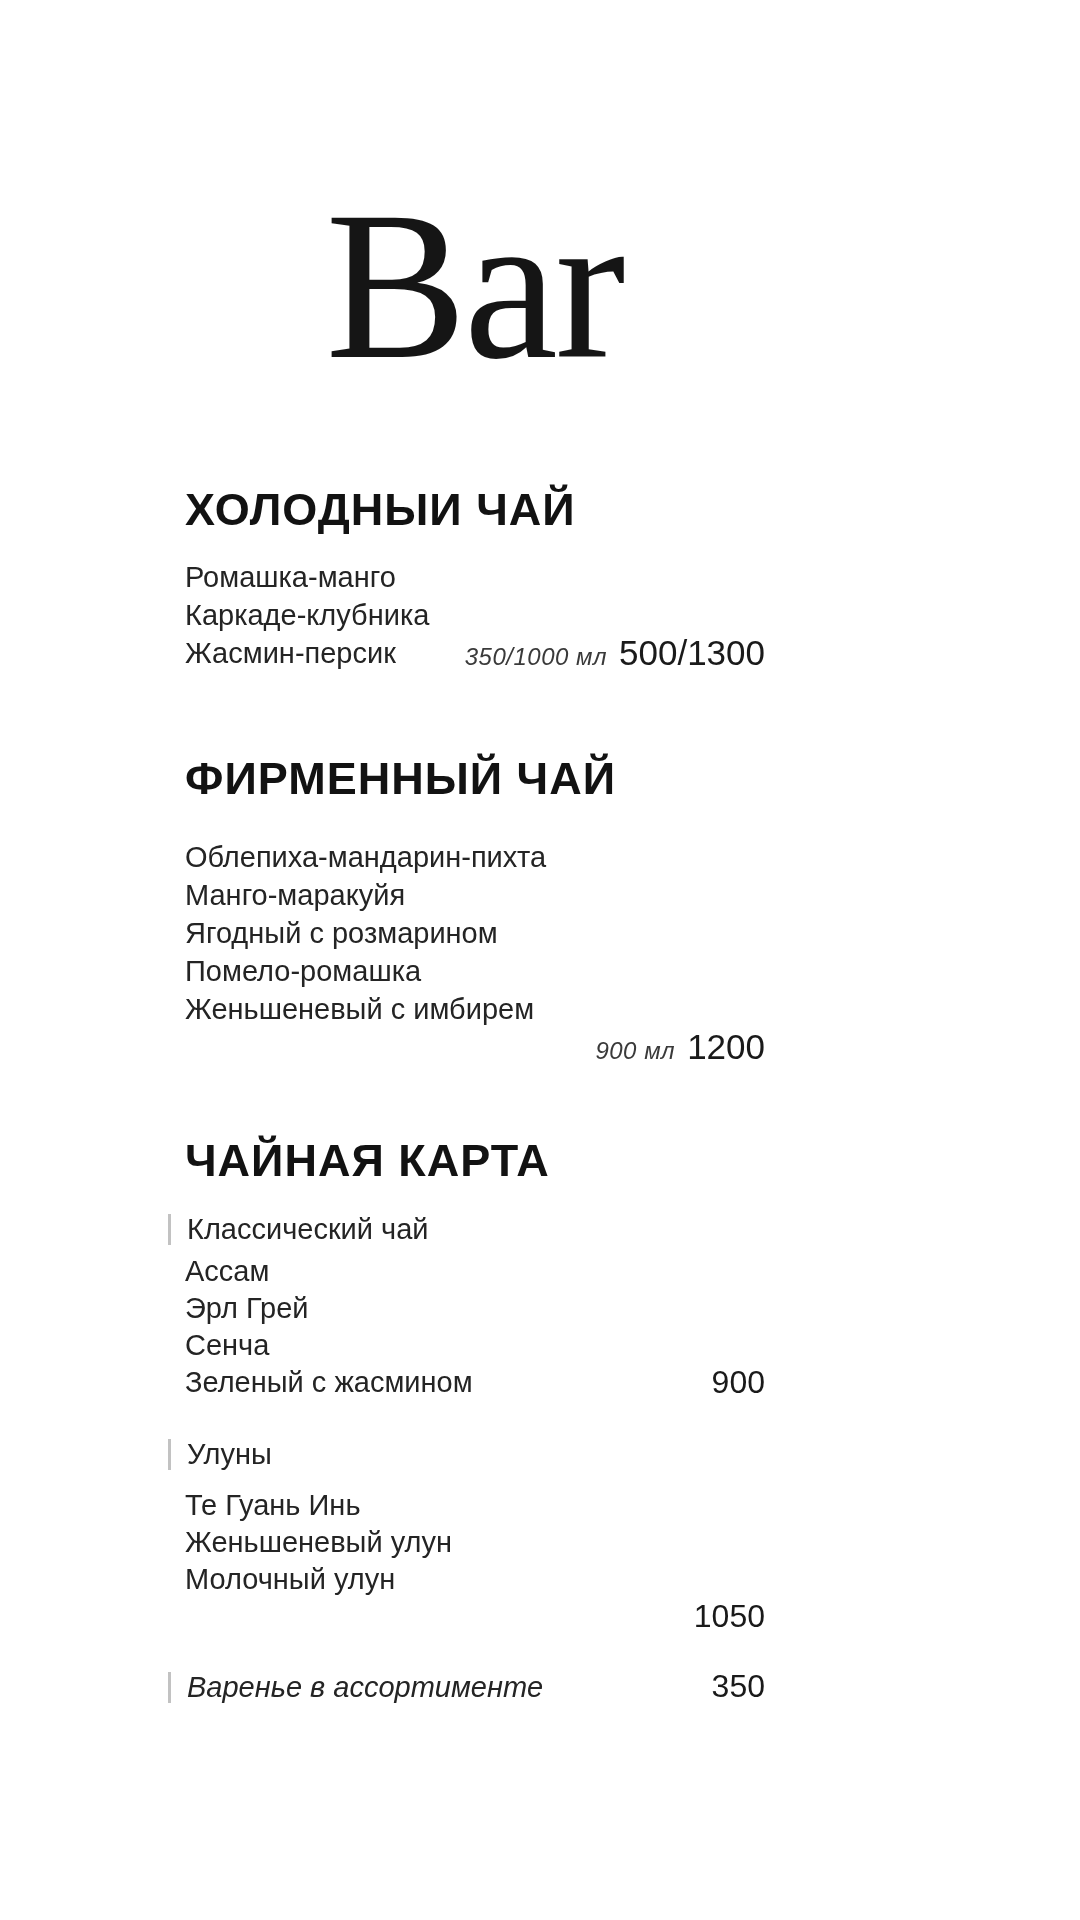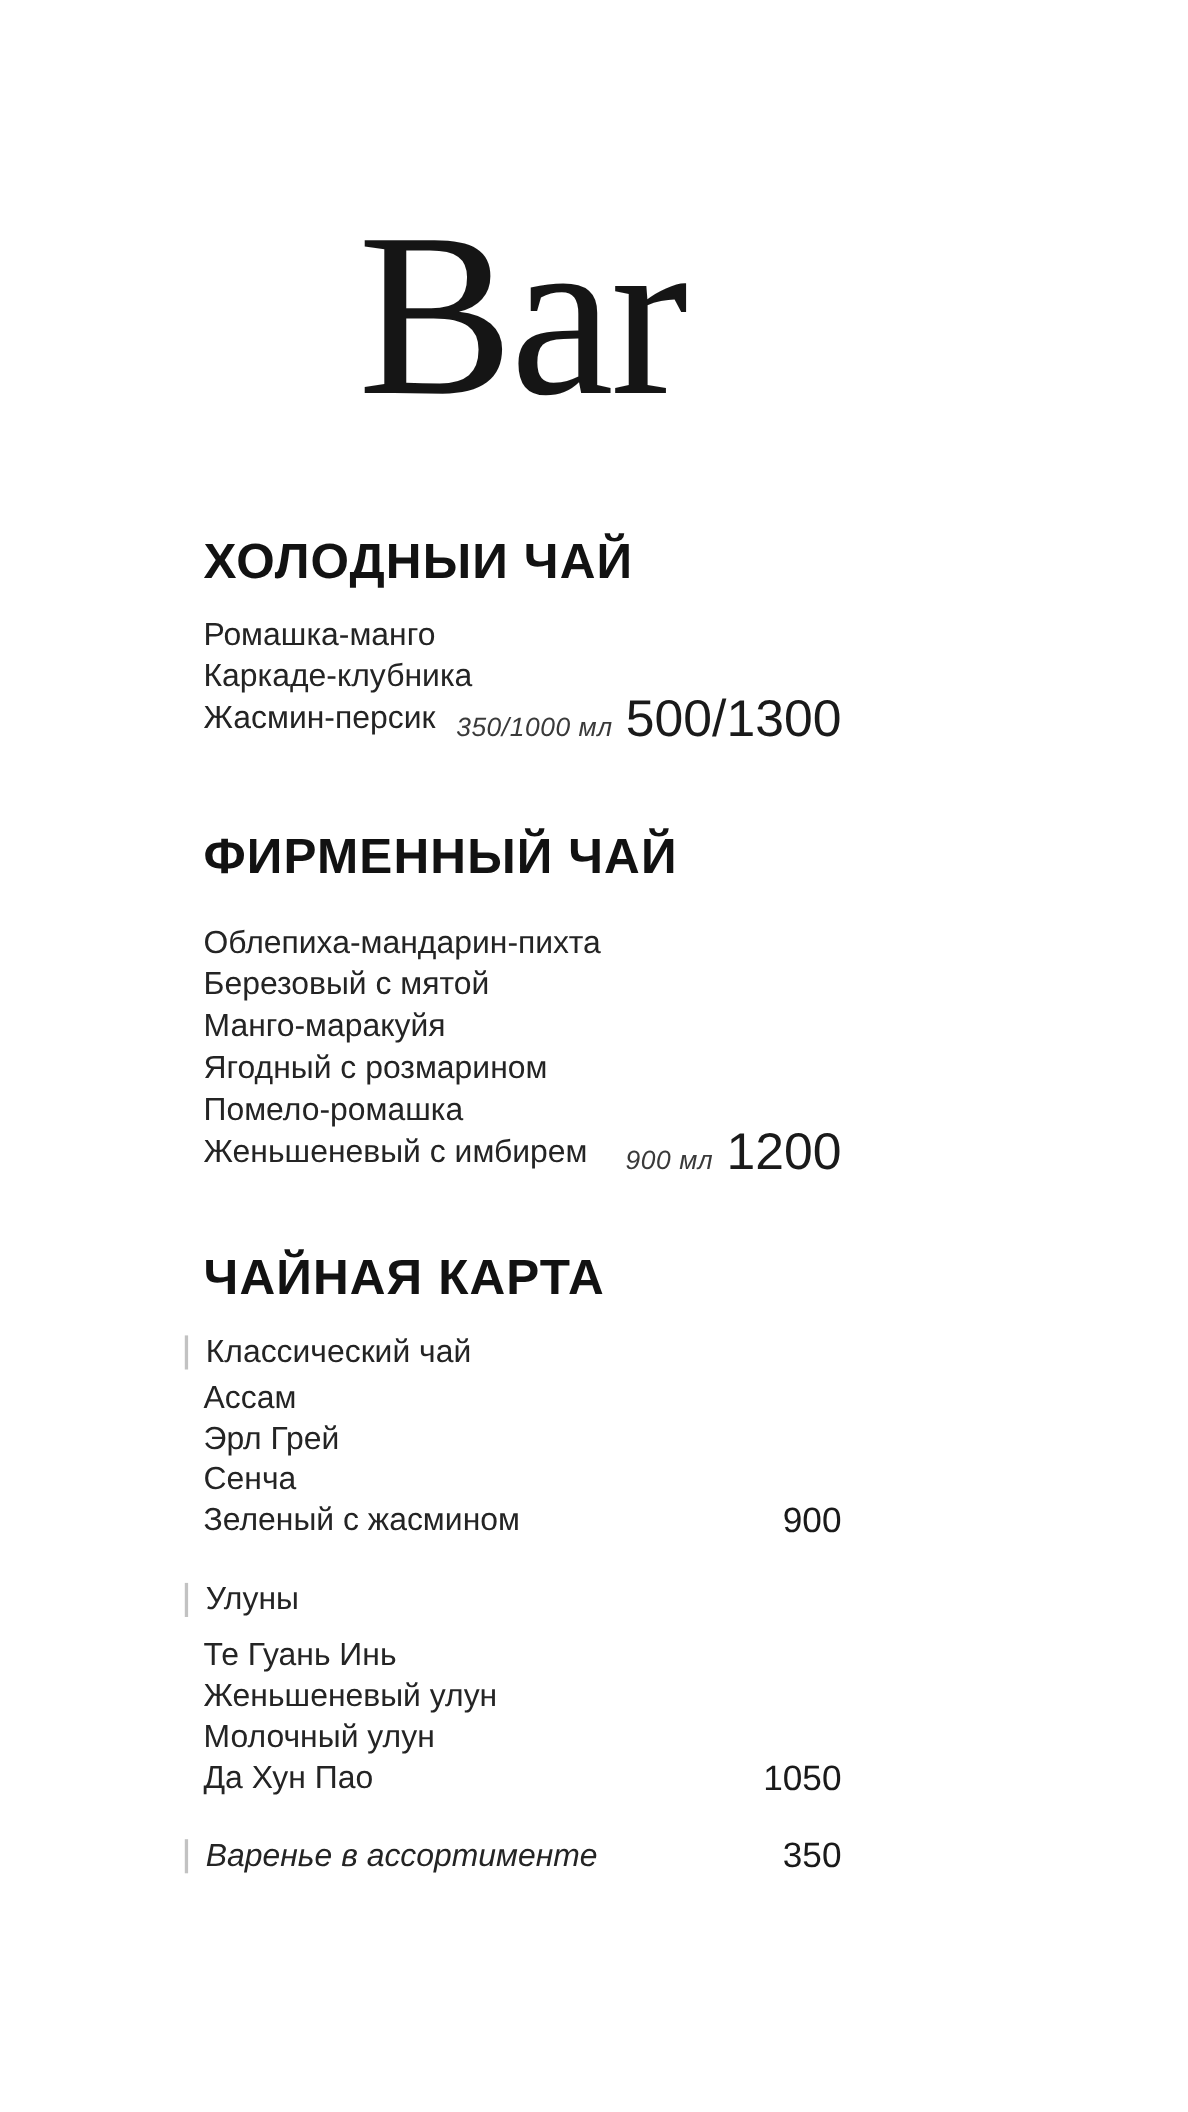--- a/index.html
+++ b/index.html
@@ -32,21 +32,21 @@
   .lines-2{top:838px;}
   .lines-3a{top:1253px;}
   .lines-3b{top:1487px;}
   .price-row{position:absolute;right:183px;display:flex;align-items:baseline;gap:12px;}
   .price-row-1{top:634px;}
   .price-row-2{top:1028px;}
   .price-row-3a{top:1364px;}
   .price-row-3b{top:1598px;}
   .price-row-jam{top:1668px;}
   .vol{font-style:italic;font-size:24px;letter-spacing:.5px;color:#3a3a3a;}
-  .price{font-size:47px;line-height:38px;color:#1a1a1a;}
+  .price{font-size:35px;line-height:38px;color:#1a1a1a;}
   .price--sm{font-size:32px;line-height:37px;}
   .subbar{position:absolute;left:168px;width:3px;height:31px;background:#c2c2c2;}
   .subbar-1{top:1214px;}
   .subbar-2{top:1439px;}
   .subbar-jam{top:1672px;}
   .sublabel{position:absolute;left:187px;font-size:29px;line-height:38px;color:#242424;}
   .sublabel-1{top:1210px;}
   .sublabel-2{top:1435px;}
   .sublabel-jam{top:1668px;font-style:italic;}
 </style>
@@ -64,21 +64,20 @@
     <div>Жасмин-персик</div>
   </div>
   <div class="price-row price-row-1">
     <span class="vol">350/1000 мл</span>
     <span class="price">500/1300</span>
   </div>
 
   <div class="section-heading heading-2">ФИРМЕННЫЙ ЧАЙ</div>
   <div class="lines lines-2">
     <div>Облепиха-мандарин-пихта</div>
-    <div>Березовый с мятой</div>
     <div>Манго-маракуйя</div>
     <div>Ягодный с розмарином</div>
     <div>Помело-ромашка</div>
     <div>Женьшеневый с имбирем</div>
   </div>
   <div class="price-row price-row-2">
     <span class="vol">900 мл</span>
     <span class="price">1200</span>
   </div>
 
@@ -95,21 +94,20 @@
   <div class="price-row price-row-3a">
     <span class="price price--sm">900</span>
   </div>
 
   <div class="subbar subbar-2"></div>
   <div class="sublabel sublabel-2">Улуны</div>
   <div class="lines lines--tight lines-3b">
     <div>Те Гуань Инь</div>
     <div>Женьшеневый улун</div>
     <div>Молочный улун</div>
-    <div>Да Хун Пао</div>
   </div>
   <div class="price-row price-row-3b">
     <span class="price price--sm">1050</span>
   </div>
 
   <div class="subbar subbar-jam"></div>
   <div class="sublabel sublabel-jam">Варенье в ассортименте</div>
   <div class="price-row price-row-jam">
     <span class="price price--sm">350</span>
   </div>

